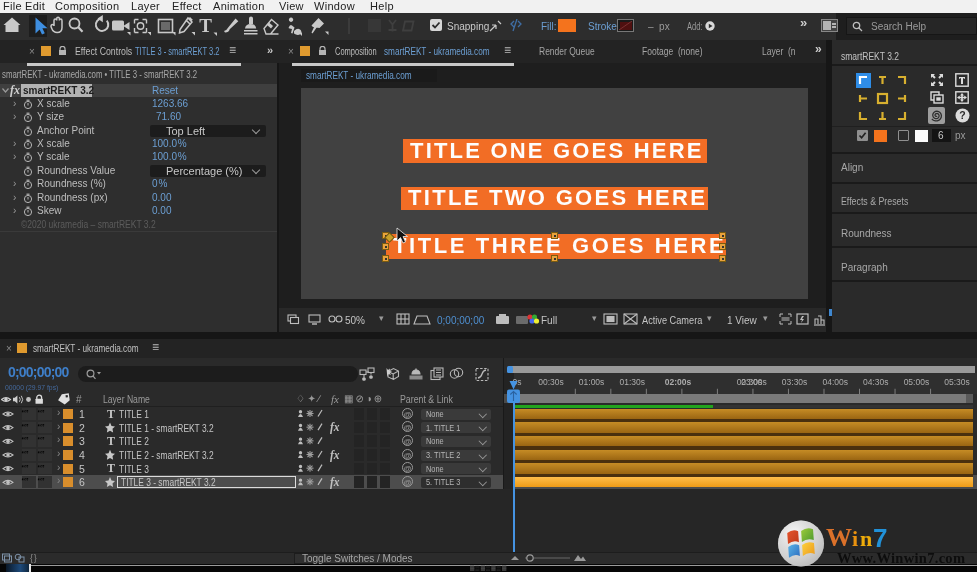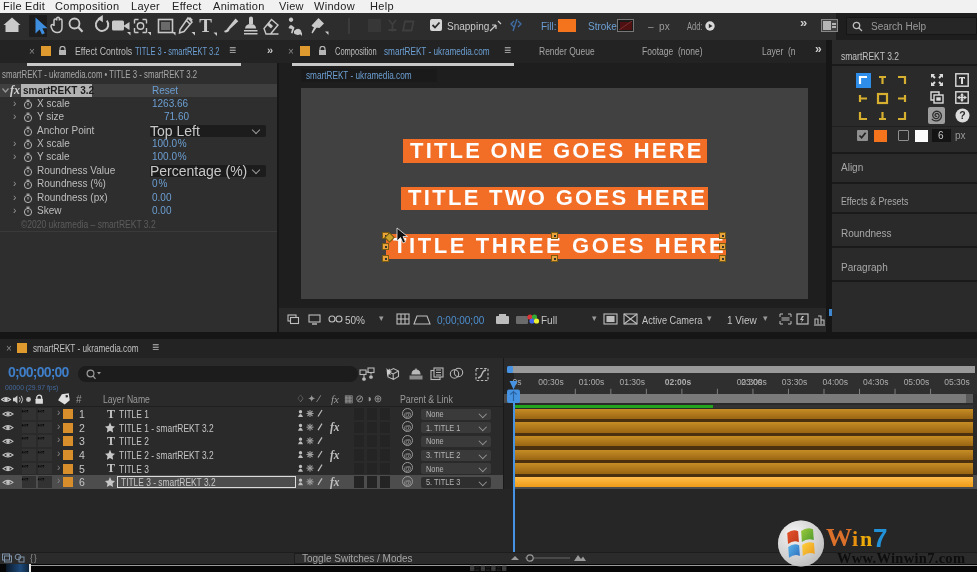--- a/index.html
+++ b/index.html
@@ -2,21 +2,21 @@
 <html><head><meta charset="utf-8"><style>
 html,body{margin:0;padding:0}
 body{width:977px;height:572px;overflow:hidden;background:#111;font-family:"Liberation Sans",sans-serif;position:relative}
 .a{position:absolute}
 .tx{position:absolute;white-space:nowrap;color:#bdbdbd;font-size:10px;line-height:13px}
 .bl{color:#6c9fd3}
 svg{display:block}
 .exp{color:#9a9a9a}
 .mn{position:absolute;top:0;color:#222;font-size:11px;line-height:13px;letter-spacing:0.3px;white-space:nowrap}
 .dd{width:116px;height:12px;background:#1c1c1c;border-radius:2px}
-.dd span{position:absolute;left:0;top:0;color:#c8c8c8;font-size:14px;line-height:12px;white-space:nowrap}
+.dd span{position:absolute;left:16px;top:0;color:#c8c8c8;font-size:11px;line-height:12px;white-space:nowrap}
 .dd:after{content:"";position:absolute;right:7px;top:2.5px;width:5px;height:5px;border-right:1.5px solid #999;border-bottom:1.5px solid #999;transform:rotate(45deg)}
 .hd{position:absolute;width:7px;height:7px;background:#e8a33d;border:1px solid #7a5c10;box-sizing:border-box}
 .hd:after{content:"";position:absolute;left:1.5px;top:1.5px;width:2px;height:2px;background:#333}
 .rw{position:absolute;left:0;width:503px;height:13.7px;font-size:10.5px}
 .rw span,.rw i,.rw em,.rw u{position:absolute;top:1px;white-space:nowrap;color:#c6c6c6;line-height:12px;font-style:normal;text-decoration:none}
 .rw i{color:#888;font-size:10px;top:0}
 .rw b{position:absolute;top:2px;width:10px;height:10px;background:#d98e2c}
 .rw em{font-family:'Liberation Serif',serif;font-weight:bold;font-size:12px;top:0.5px}
 .rw em.fx{left:330px;font-style:italic;font-size:11.5px;color:#c0c0c0}
 .rw u.a2,.rw u{left:421px;width:70px;height:11px;background:#3a3a3a;border-radius:2px;top:1.5px}
@@ -157,21 +157,21 @@
     </svg>
   <div class="tx" style="left:10px;top:84px;color:#d0d0d0;font-style:italic;font-family:'Liberation Serif',serif;font-weight:bold;font-size:12px;">fx</div>
   <div class="a" style="left:21px;top:84px;width:71px;height:13px;background:#b2b2b2;"></div>
   <div class="tx" style="left:23px;top:84px;color:#1d1d1d;font-weight:bold;font-size:10px;line-height:13px;">smartREKT 3.2</div>
   <div class="tx bl" style="left:152px;top:84px;">Reset</div>
   <div class="exp tx" style="left:13px;top:97px;">›</div>
     <div class="tx" style="left:37px;top:97px;">X scale</div>
     <div class="tx bl" style="left:152px;top:97px;">1263.66</div>
   <div class="exp tx" style="left:13px;top:110px;">›</div>
     <div class="tx" style="left:37px;top:110px;">Y size</div>
-    <div class="tx bl" style="left:164px;top:110px;">71.60</div>
+    <div class="tx bl" style="left:156px;top:110px;">71.60</div>
   <div class="tx" style="left:37px;top:124px;">Anchor Point</div>
   <div class="a dd" style="left:150px;top:124.5px;">
       <span>Top Left</span>
     </div>
   <div class="exp tx" style="left:13px;top:137px;">›</div>
     <div class="tx" style="left:37px;top:137px;">X scale</div>
     <div class="tx bl" style="left:152px;top:137px;">100.0 %</div>
   <div class="exp tx" style="left:13px;top:150px;">›</div>
     <div class="tx" style="left:37px;top:150px;">Y scale</div>
     <div class="tx bl" style="left:152px;top:150px;">100.0 %</div>

